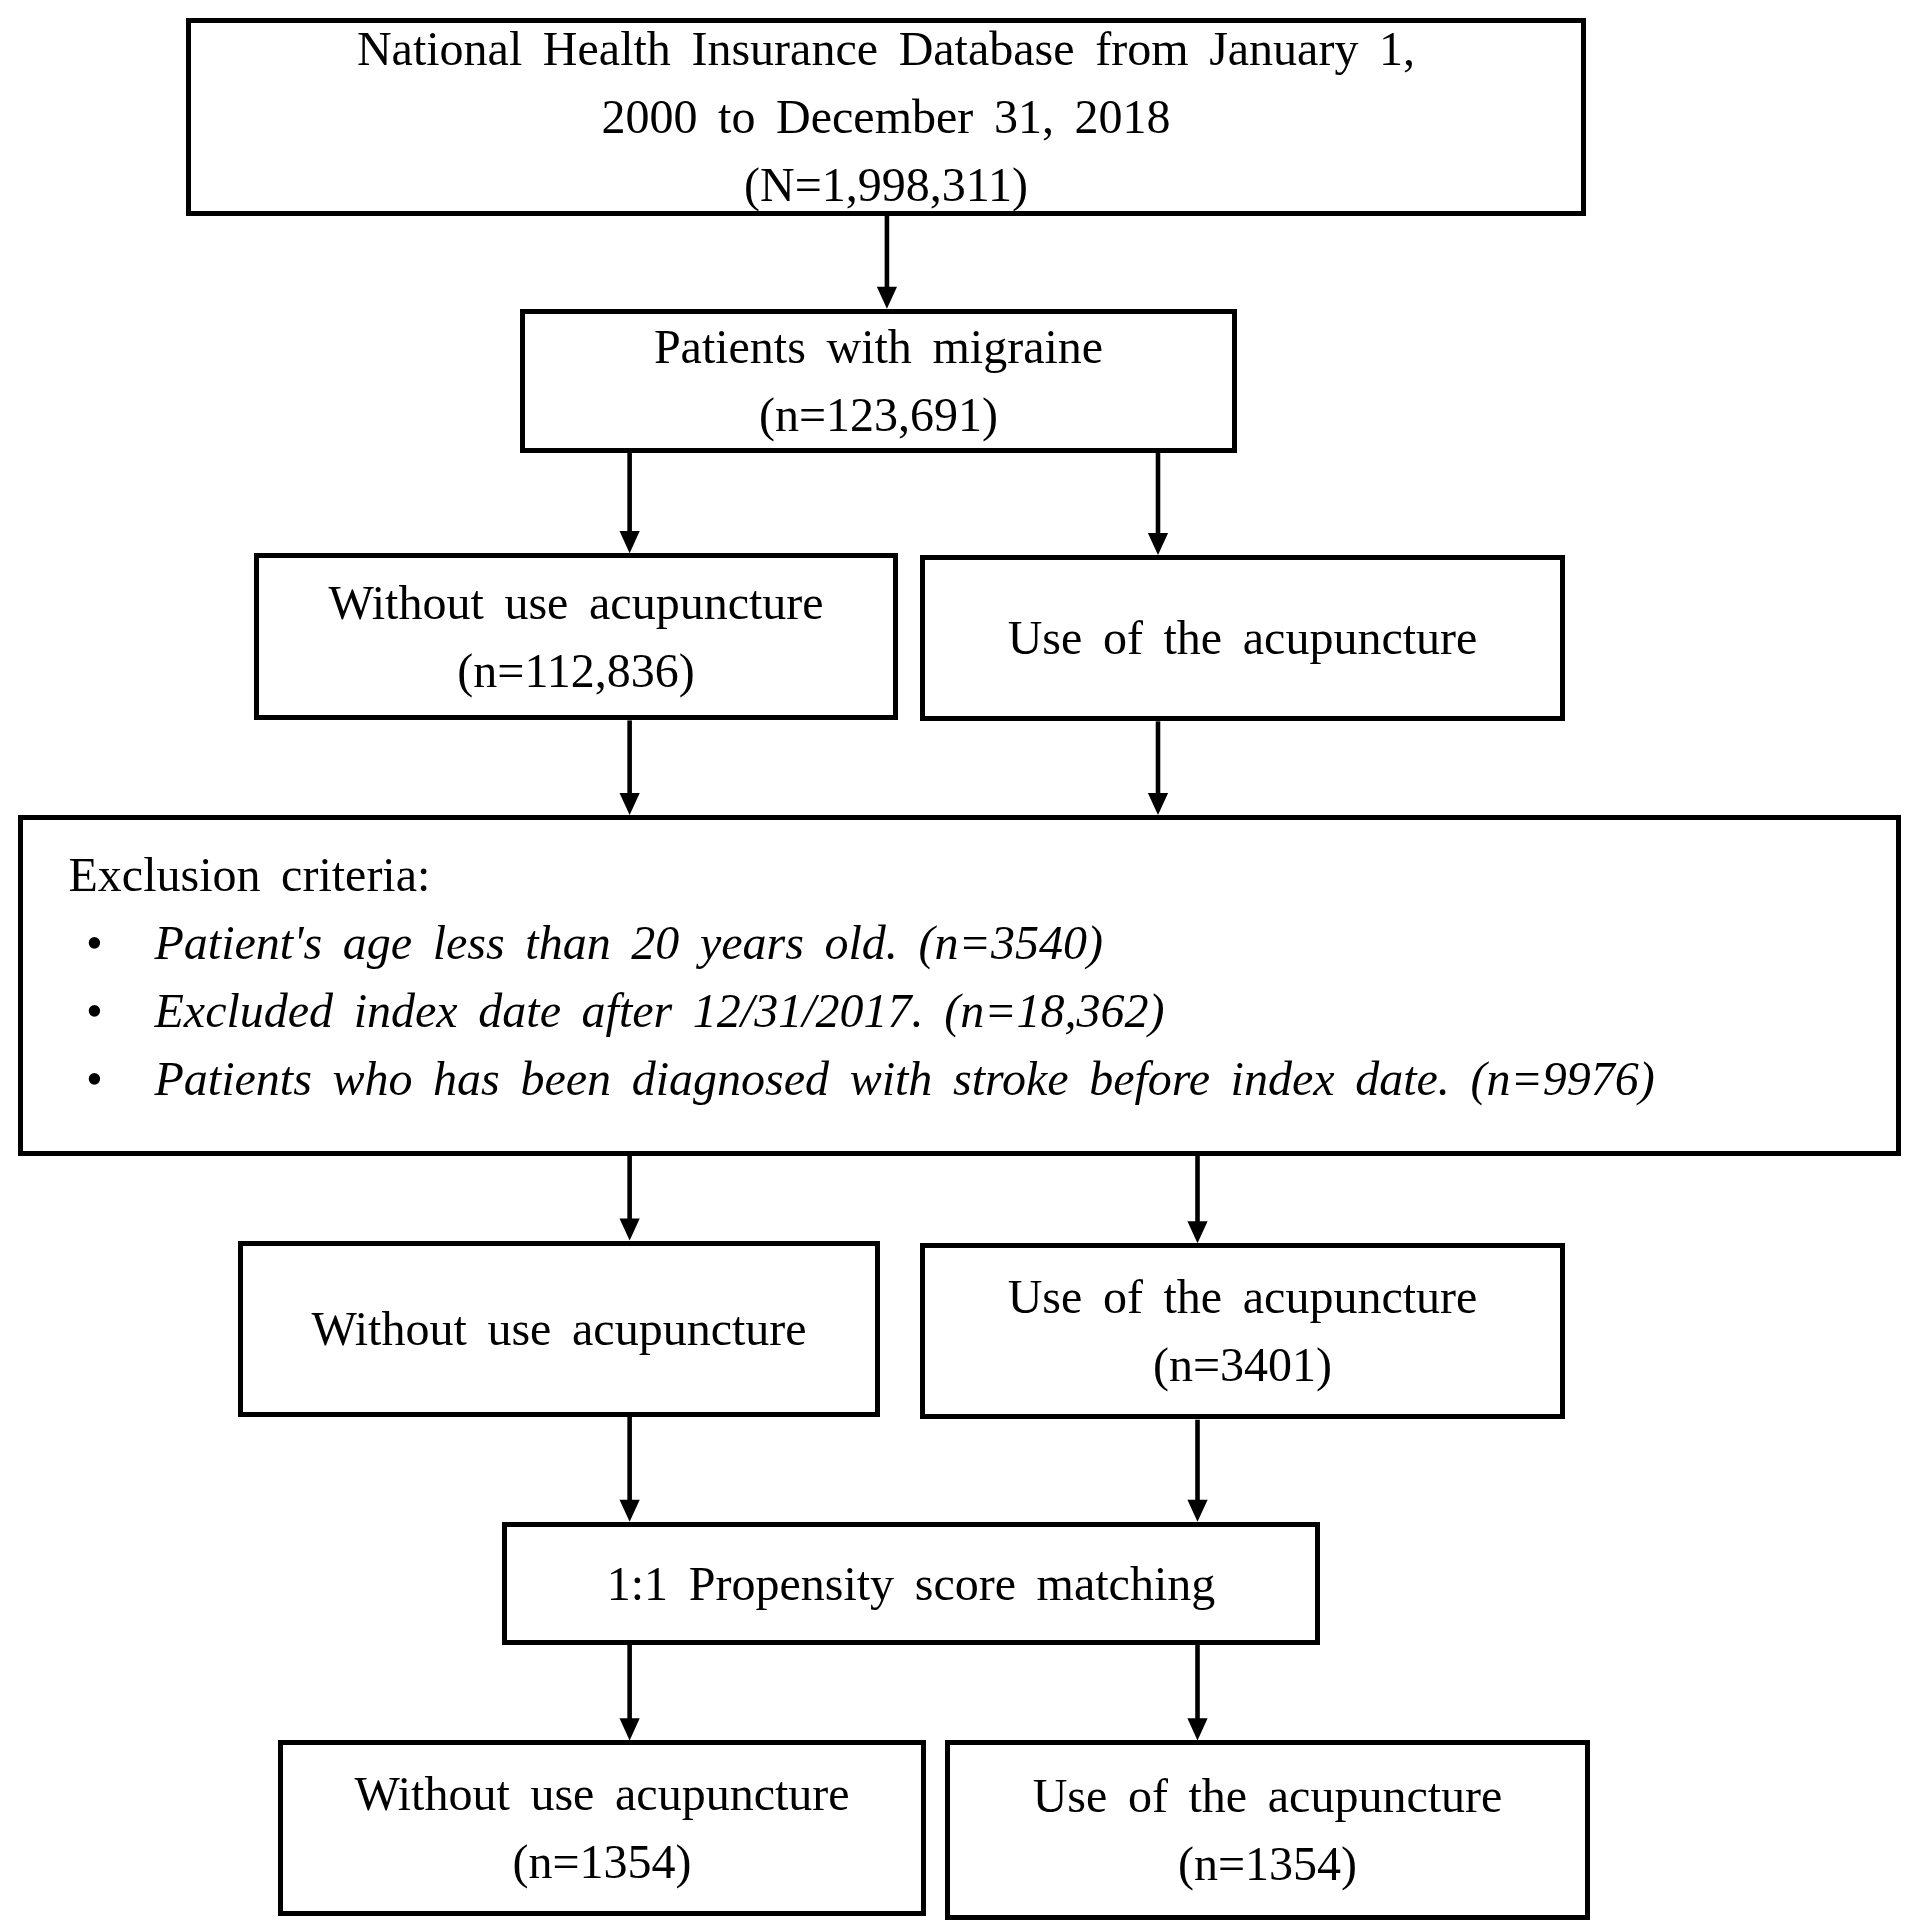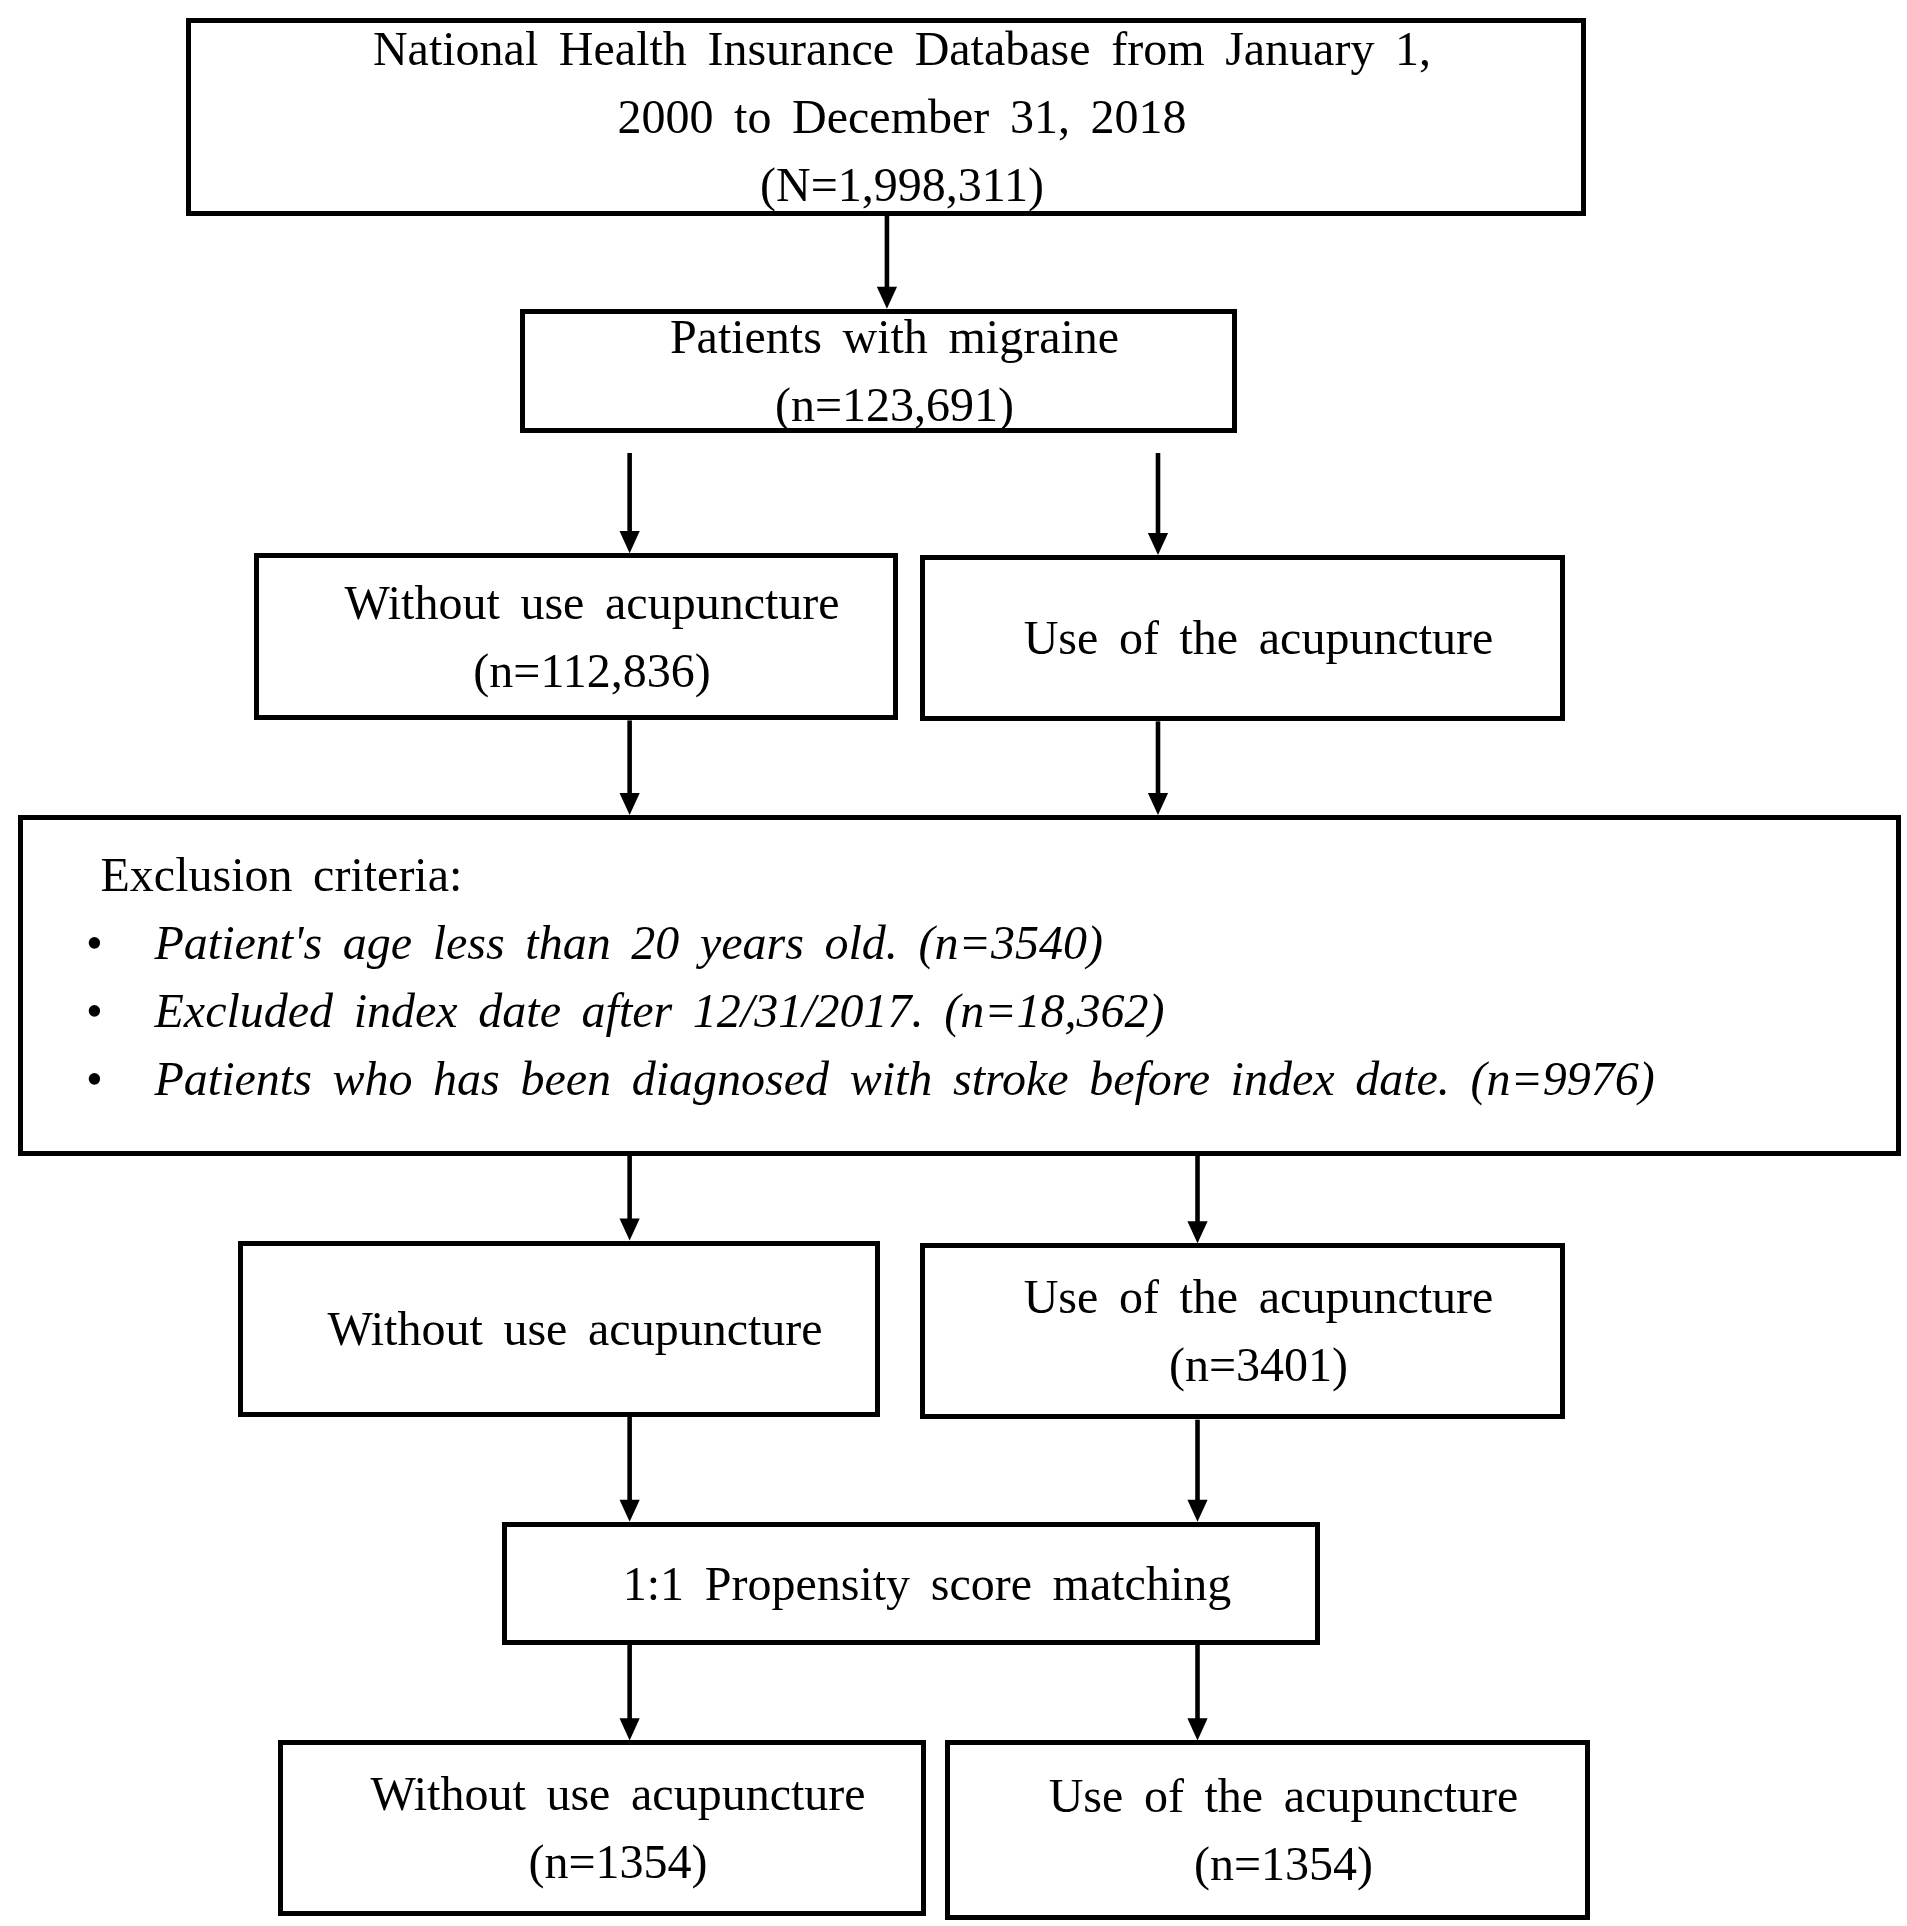--- a/index.html
+++ b/index.html
@@ -28,24 +28,24 @@
     border: 5.5px solid #000000;
     background: #ffffff;
     display: flex;
     flex-direction: column;
     justify-content: center;
     text-align: center;
     font-size: 48px;
     line-height: 68px;
     word-spacing: 0.18em;
   }
-  .box .bline { white-space: nowrap; padding-left: 32px; }
+  .box .bline { white-space: nowrap; }
 
   .box-database   { left: 186px;  top: 17.5px;   width: 1400px; height: 198px; }
-  .box-migraine   { left: 520px; top: 309px;  width: 717px; height: 124px; }
+  .box-migraine   { left: 520px; top: 309px;  width: 717px; height: 144px; }
   .box-noacu1     { left: 254px;  top: 553px; width: 644px; height: 167px; }
   .box-acu1       { left: 920px; top: 555px; width: 645px; height: 166px; }
   .box-exclusion  {
     left: 17.5px; top: 815px; width: 1883px; height: 341px;
     justify-content: flex-start;
     text-align: left;
     padding: 21px 18.4px 0 46px;
   }
   .box-noacu2     { left: 238px;  top: 1241px; width: 642px; height: 176px; }
   .box-acu2       { left: 920px; top: 1243px; width: 645px; height: 176px; }

